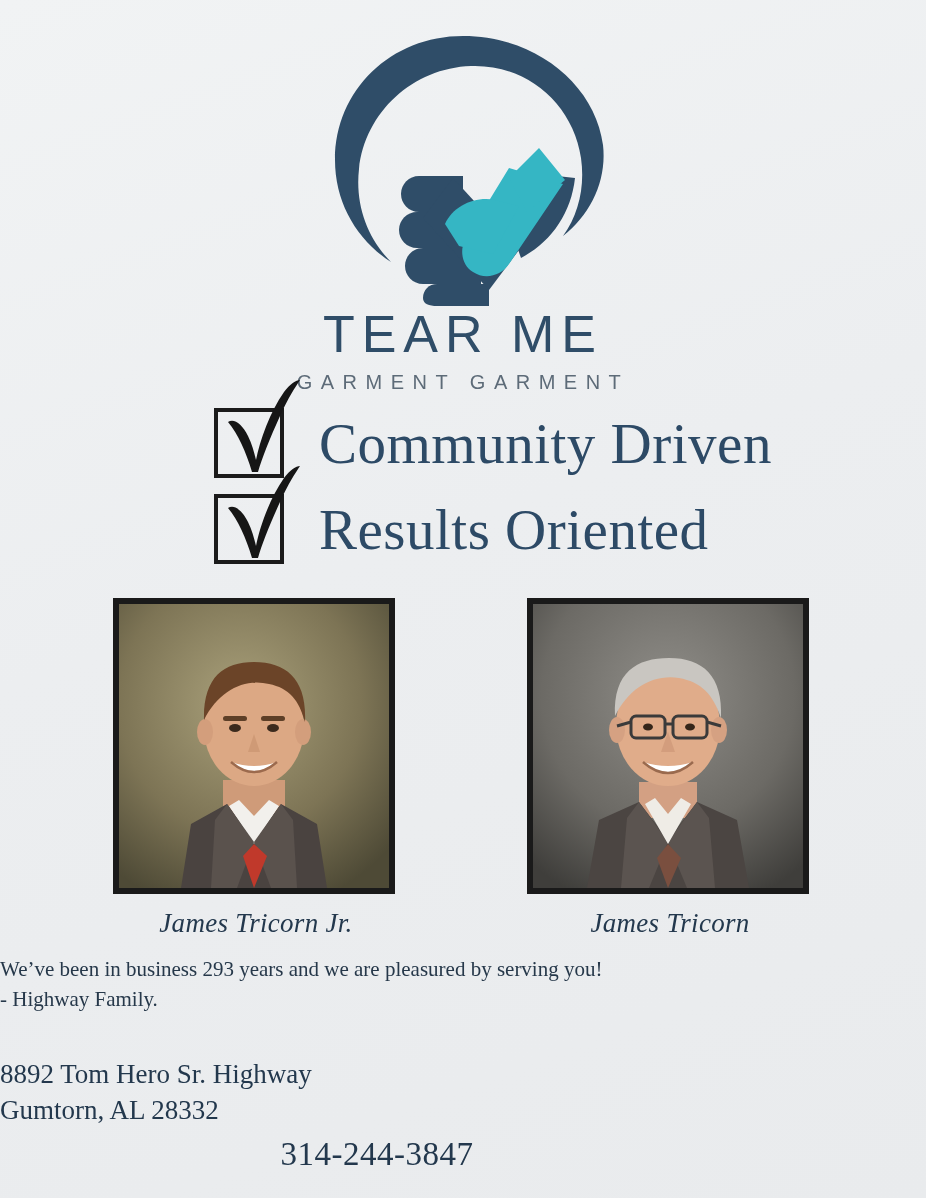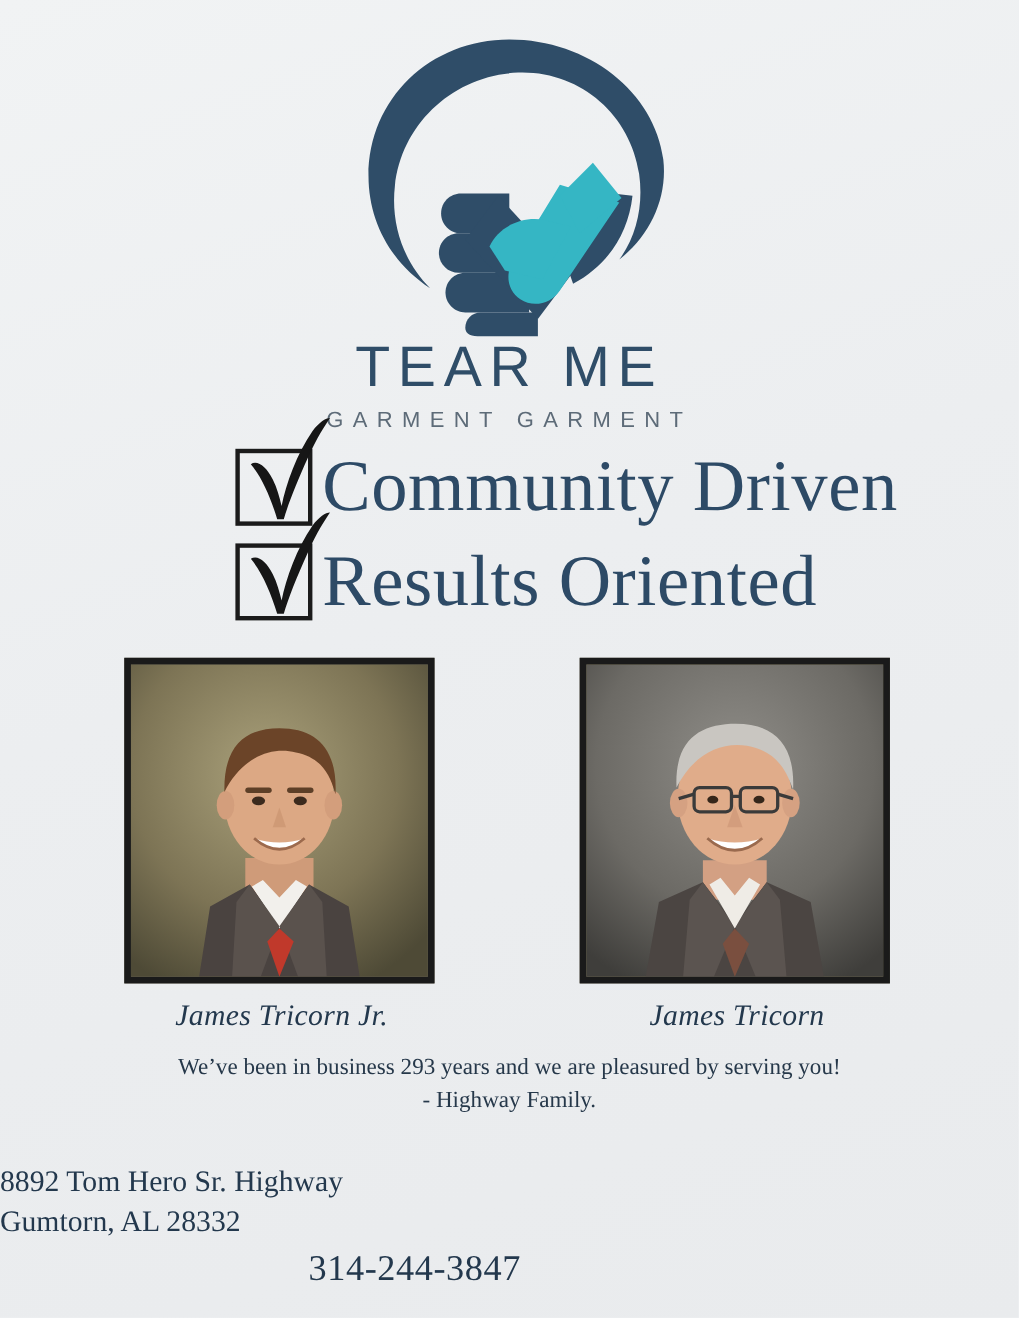--- a/index.html
+++ b/index.html
@@ -75,23 +75,23 @@
     flex: 0 0 auto;
   }
   .check-mark {
     position: absolute;
     left: -6px;
     top: -34px;
     width: 92px;
     height: 96px;
   }
   .check-label {
-    font-size: 66px;
+    font-size: 57px;
     color: #2d4a66;
-    margin-left: 9px;
+    margin-left: 35px;
     letter-spacing: 0.5px;
     line-height: 1;
     white-space: nowrap;
   }
 
   
   .portraits {
     position: absolute;
     top: 598px;
     left: 0;
@@ -120,21 +120,20 @@
     margin-top: 14px;
     letter-spacing: 0.3px;
   }
 
   
   .message {
     position: absolute;
     top: 954px;
     left: 0;
     width: 926px;
-    text-align: center;
     font-size: 21px;
     line-height: 30px;
     color: #26384a;
   }
   .message .line {
     white-space: nowrap;
   }
 
   
   .address {

